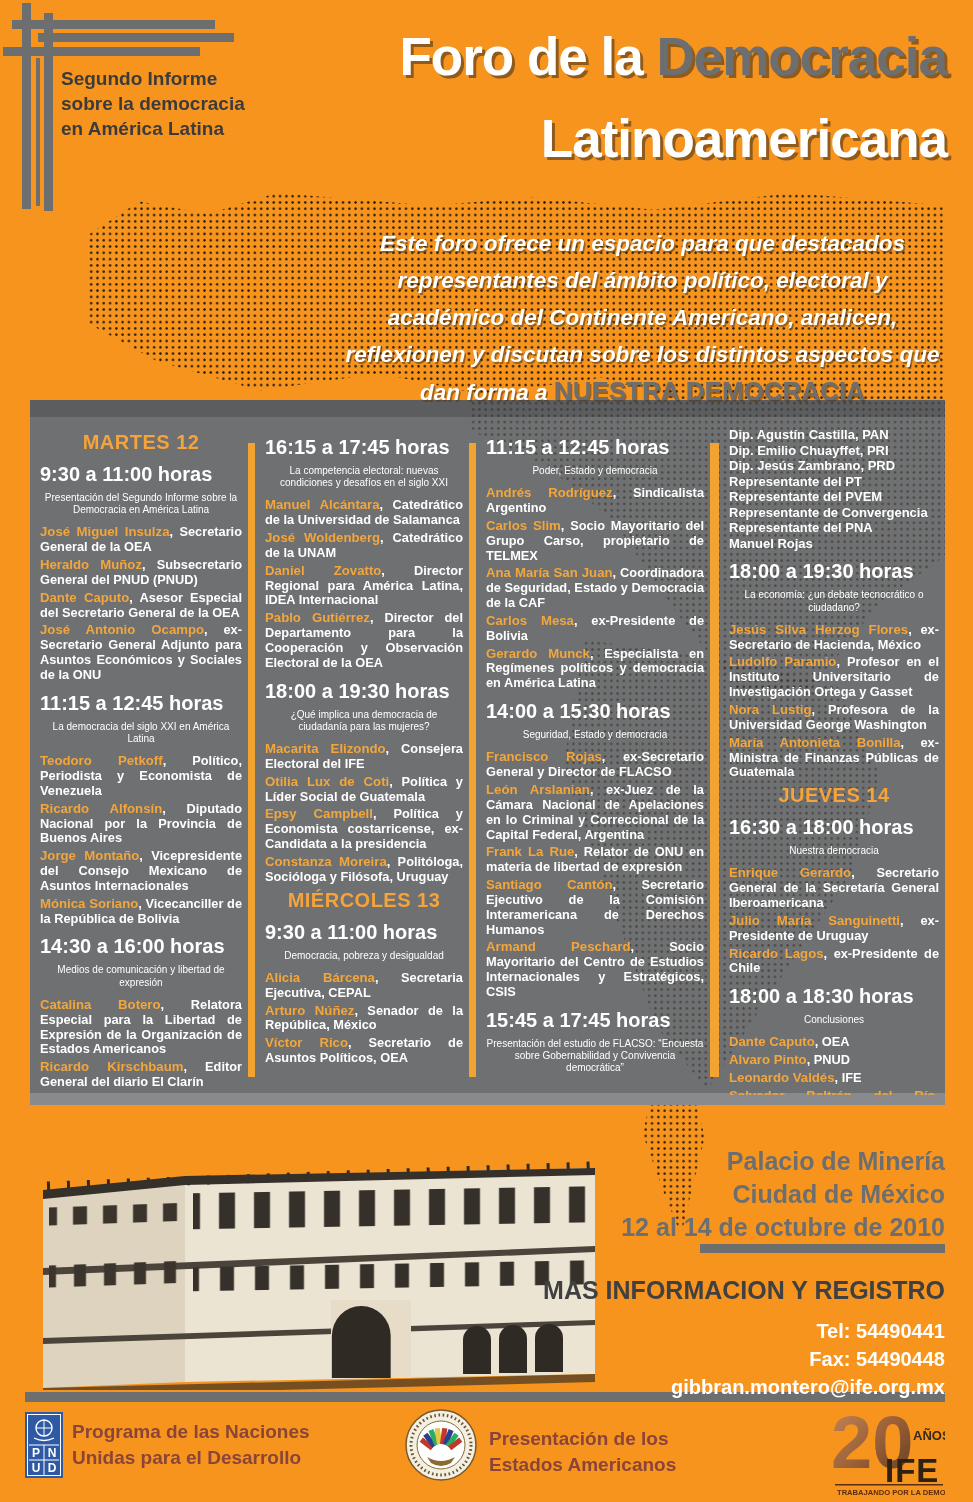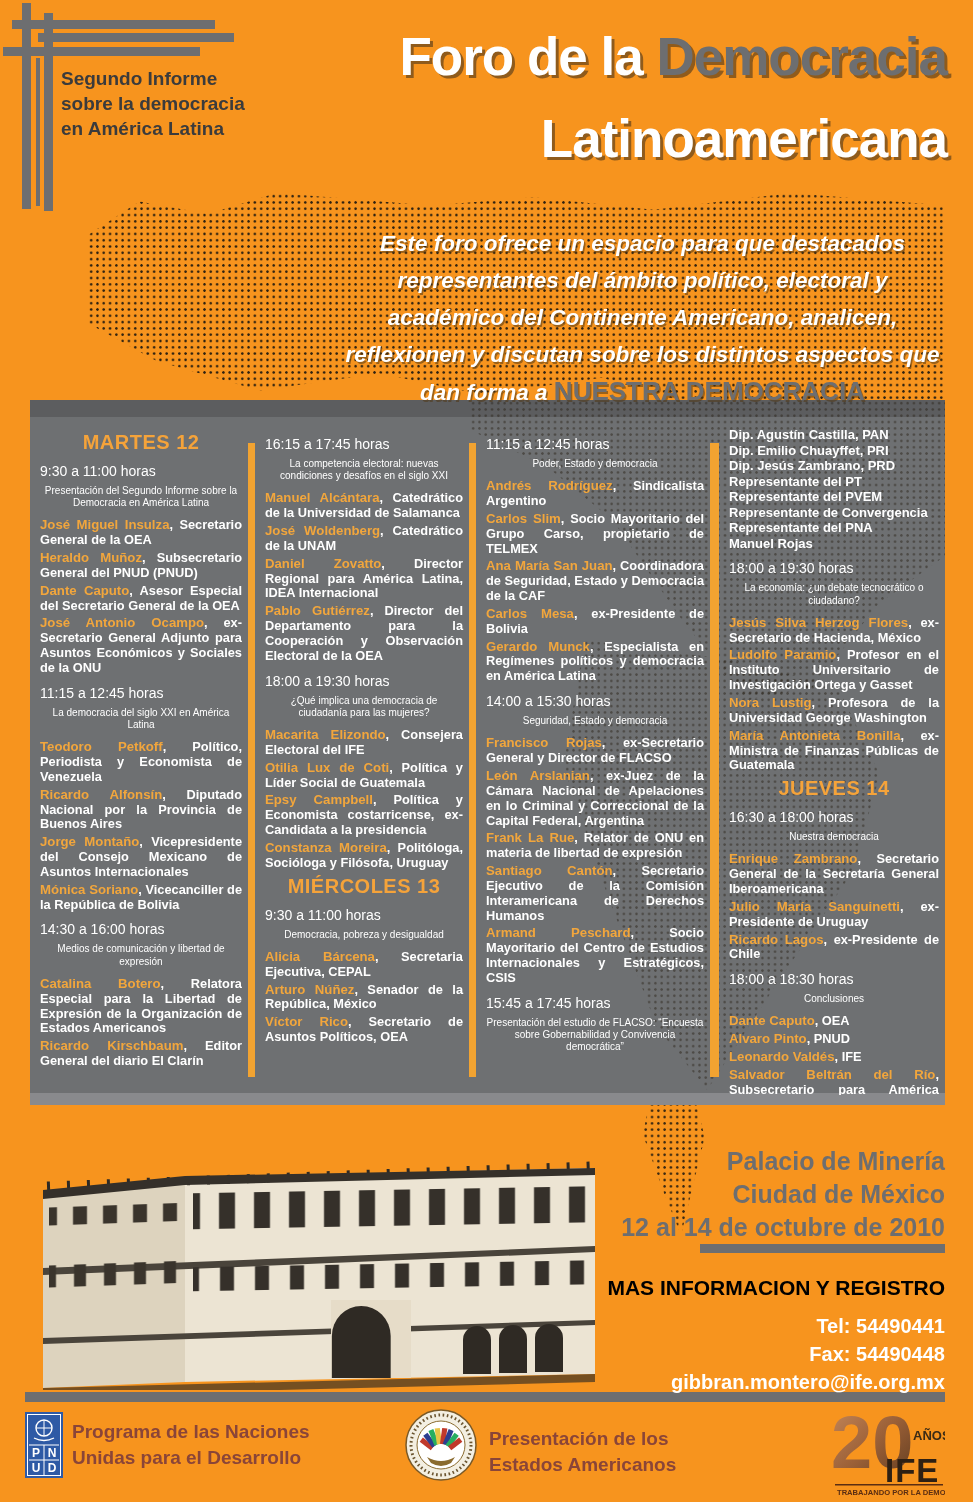--- a/index.html
+++ b/index.html
@@ -39,32 +39,32 @@
   .panel-top{position:absolute;left:0;top:0;width:100%;height:17px;background:#5C5D5F;}
   .panel-bottom{position:absolute;left:0;bottom:0;width:100%;height:12px;background:#898A8D;}
   .cols{position:absolute;left:30px;top:417px;width:915px;height:678px;display:flex;
     padding:0;box-sizing:border-box;z-index:3;overflow:hidden;}
   .col{box-sizing:border-box;padding:10px 6px 0 10px;}
   .col1{width:218px;}.col2{width:214px;}.col3{width:234px;}.col4{width:226px;}
   .vdiv{width:7px;background:#F2A331;margin:26px 0 18px;flex:none;}
   .vdiv3{width:9px;}
   .it{color:#fff;}
   .it.day{color:#F5A33A;font-size:20px;font-weight:bold;text-align:center;margin:4px 0 4px;letter-spacing:.5px;}
-  .it.time{font-weight:normal;font-size:14px;margin:9px 0 6px;}
+  .it.time{font-weight:bold;font-size:20px;margin:9px 0 6px;}
   .it.session{font-weight:normal;font-size:10px;text-align:center;line-height:1.22;margin:4px 0 8px;}
   .it.speaker{font-size:12.8px;line-height:1.16;text-align:justify;margin:2px 0;font-weight:bold;}
   .it.speaker .nm{color:#F2A63C;font-weight:bold;font-size:13.2px;}
   .it.plain{font-weight:bold;font-size:13px;line-height:1.12;margin:1px 0;}
   
   .building{position:absolute;left:35px;top:1142px;width:575px;height:248px;}
   .venue{position:absolute;right:28px;top:1145px;text-align:right;color:#6D6E70;
     font-weight:bold;font-size:25px;line-height:33px;z-index:3;}
   .venue-bar{left:700px;top:1244px;width:245px;height:9px;}
   .contact{position:absolute;right:28px;top:1276px;text-align:right;z-index:3;}
-  .contact .head{color:#000000;font-weight:bold;font-size:21px;margin-bottom:12px;}
+  .contact .head{color:#404040;font-weight:bold;font-size:25px;margin-bottom:12px;}
   .contact .ln{color:#fff;font-weight:bold;font-size:20px;line-height:28px;}
   .footer-bar{left:25px;top:1392px;width:920px;height:10px;}
   .pnud-logo{position:absolute;left:25px;top:1412px;}
   .pnud-name{position:absolute;left:72px;top:1419px;color:#8A4538;font-weight:bold;
     font-size:19px;line-height:26px;}
   .oea-seal{position:absolute;left:404px;top:1408px;}
   .oea-name{position:absolute;left:489px;top:1426px;color:#8A4538;font-weight:bold;
     font-size:19px;line-height:26px;}
   .ife-logo{position:absolute;left:833px;top:1402px;}
 </style>
@@ -177,21 +177,21 @@
         <div class="it plain">Manuel Rojas</div>
         <div class="it time">18:00 a 19:30 horas</div>
         <div class="it session">La economía: ¿un debate tecnocrático o ciudadano?</div>
         <div class="it speaker"><span class="nm">Jesús Silva Herzog Flores</span><span class="rl">, ex-Secretario de Hacienda, México</span></div>
         <div class="it speaker"><span class="nm">Ludolfo Paramio</span><span class="rl">, Profesor en el Instituto Universitario de Investigación Ortega y Gasset</span></div>
         <div class="it speaker"><span class="nm">Nora Lustig</span><span class="rl">, Profesora de la Universidad George Washington</span></div>
         <div class="it speaker"><span class="nm">María Antonieta Bonilla</span><span class="rl">, ex-Ministra de Finanzas Públicas de Guatemala</span></div>
         <div class="it day">JUEVES 14</div>
         <div class="it time">16:30 a 18:00 horas</div>
         <div class="it session">Nuestra democracia</div>
-        <div class="it speaker"><span class="nm">Enrique Zambrano</span><span class="rl">, Secretario General de la Secretaría General Iberoamericana</span></div>
+        <div class="it speaker"><span class="nm">Enrique Gerardo</span><span class="rl">, Secretario General de la Secretaría General Iberoamericana</span></div>
         <div class="it speaker"><span class="nm">Julio María Sanguinetti</span><span class="rl">, ex-Presidente de Uruguay</span></div>
         <div class="it speaker"><span class="nm">Ricardo Lagos</span><span class="rl">, ex-Presidente de Chile</span></div>
         <div class="it time">18:00 a 18:30 horas</div>
         <div class="it session">Conclusiones</div>
         <div class="it speaker"><span class="nm">Dante Caputo</span><span class="rl">, OEA</span></div>
         <div class="it speaker"><span class="nm">Alvaro Pinto</span><span class="rl">, PNUD</span></div>
         <div class="it speaker"><span class="nm">Leonardo Valdés</span><span class="rl">, IFE</span></div>
         <div class="it speaker"><span class="nm">Salvador Beltrán del Río</span><span class="rl">, Subsecretario para América Latina, SRE</span></div>
       </div>
   </div>

